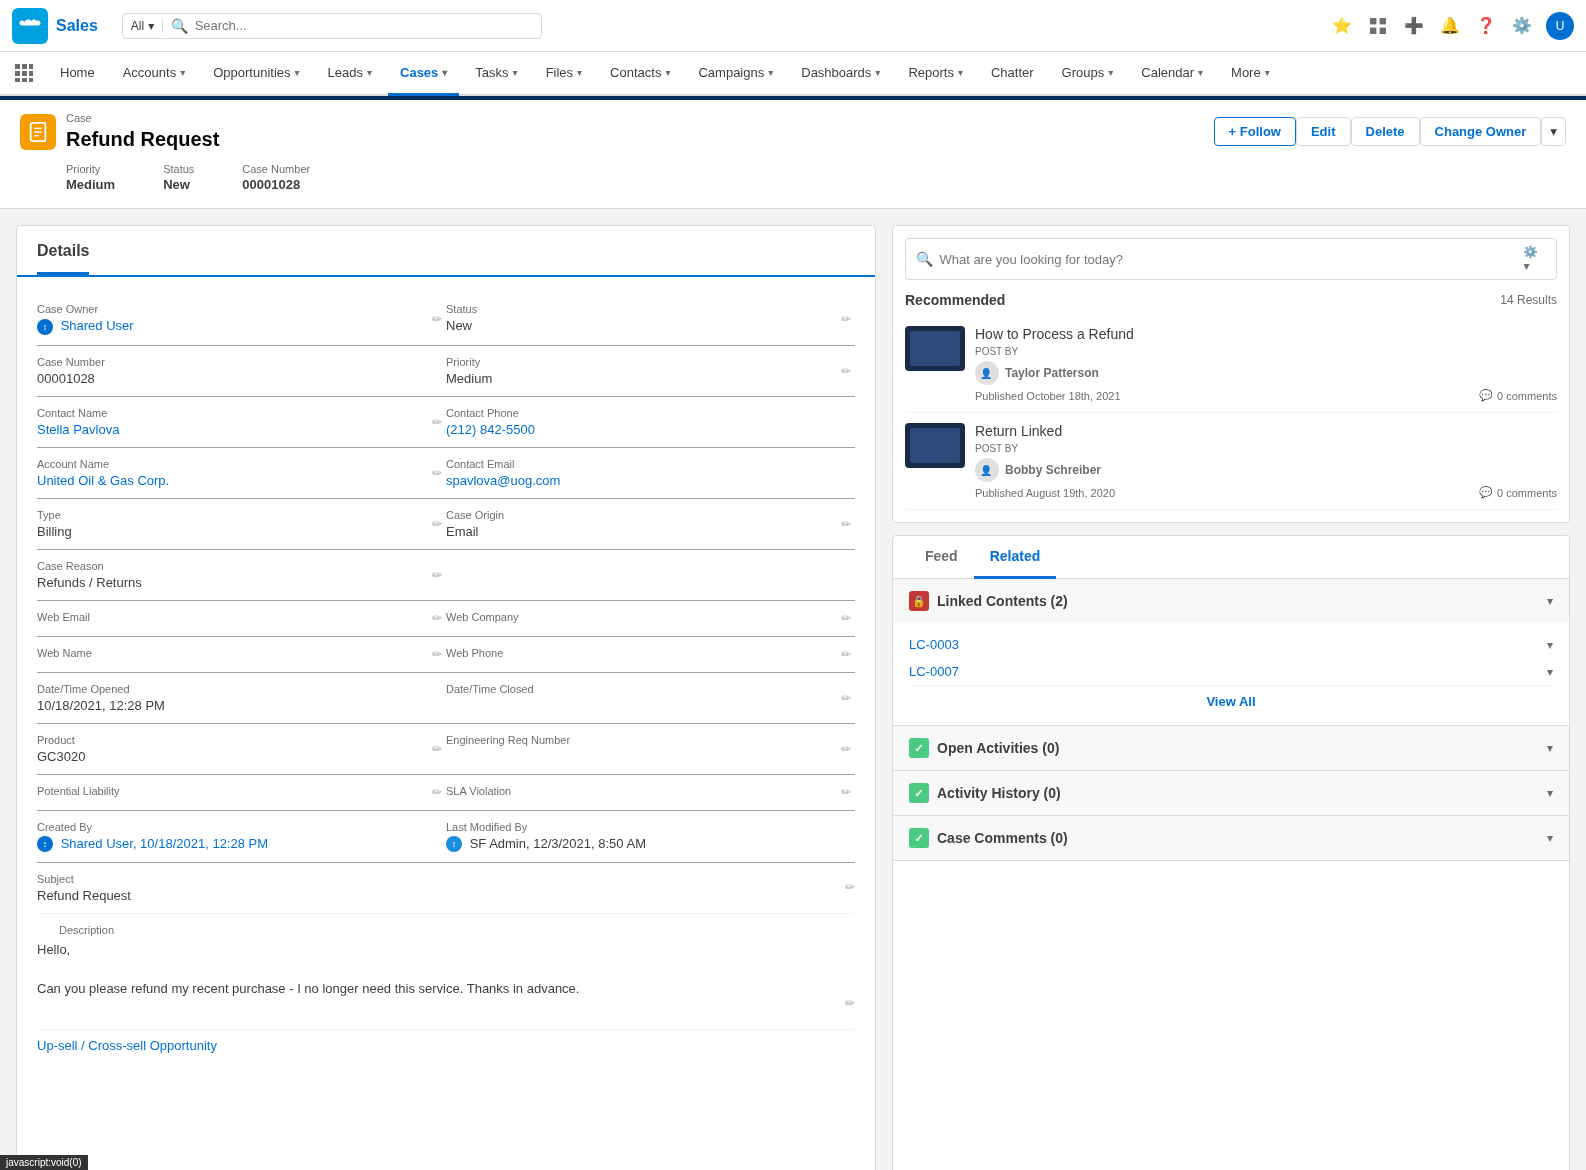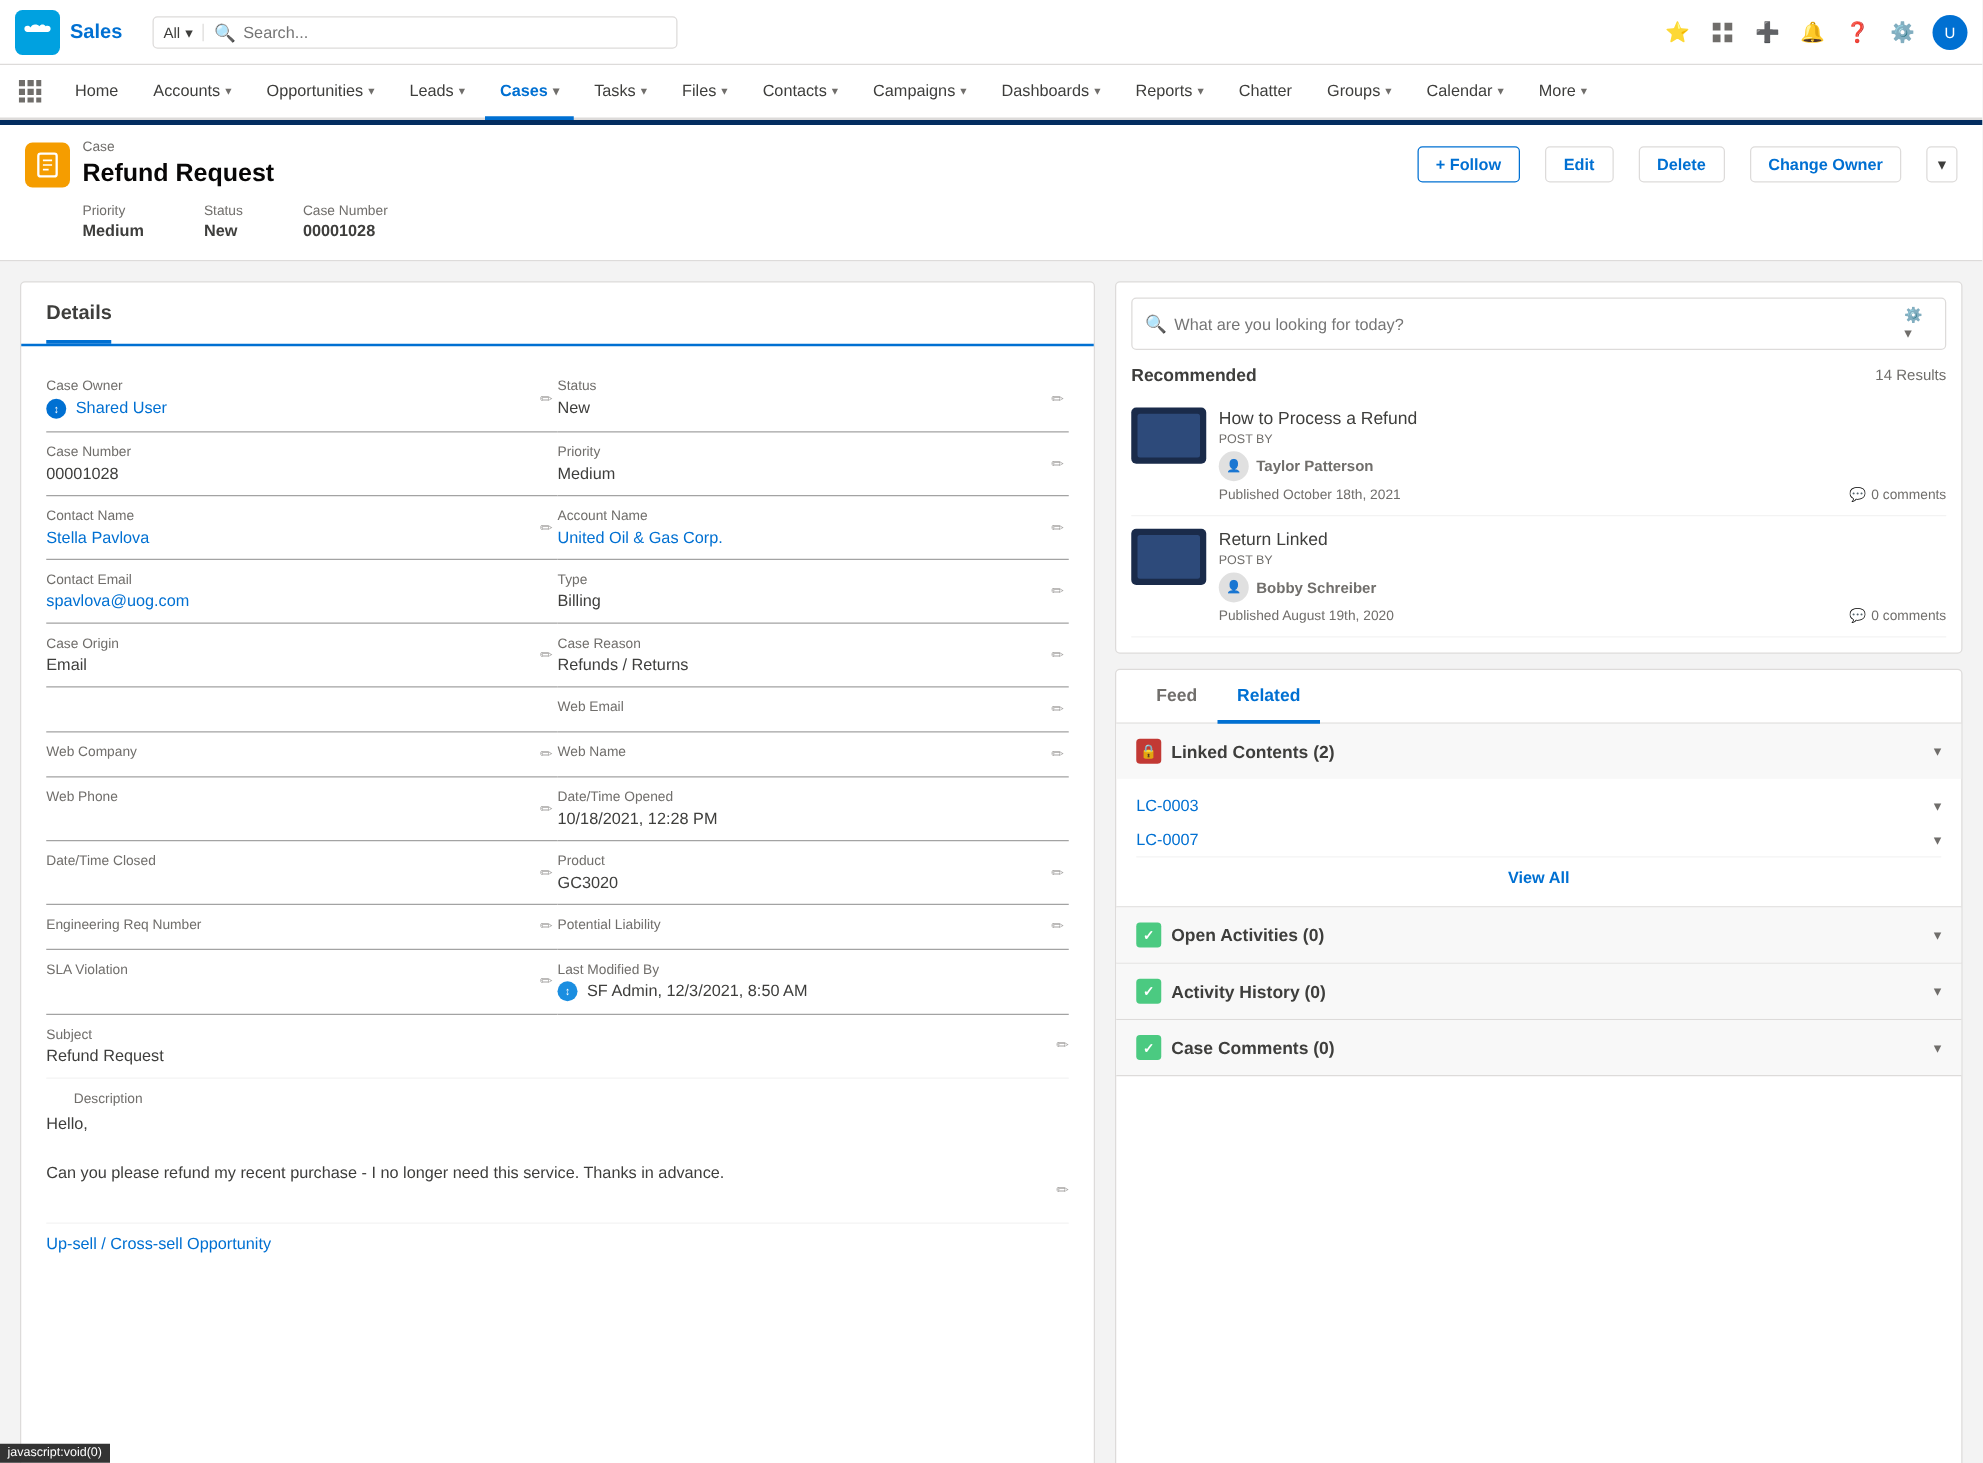--- a/index.html
+++ b/index.html
@@ -90,21 +90,21 @@
     }
     .record-icon {
       width: 36px; height: 36px; border-radius: 6px;
       background: #f59d00; display: flex; align-items: center; justify-content: center;
       color: white; font-size: 16px; margin-right: 10px; flex-shrink: 0;
     }
     .record-title {
       font-size: 20px; font-weight: 700; color: #080707;
     }
     .record-title-left { display: flex; align-items: center; }
-    .record-actions { display: flex; align-items: flex-start; gap: 20px; }
+    .record-actions { display: flex; align-items: flex-start; gap: 0; }
     .btn {
       padding: 6px 14px; border-radius: 4px; font-size: 13px; cursor: pointer;
       border: 1px solid #dddbda; background: #fff; color: #0070d2; font-weight: 600;
     }
     .btn-follow {
       background: #fff; color: #0070d2; border: 1px solid #0070d2;
       display: flex; align-items: center; gap: 4px;
     }
     .btn-dropdown {
       padding: 6px 8px; border: 1px solid #dddbda; border-radius: 4px; cursor: pointer;
@@ -514,20 +514,24 @@
           <div class="field-value">Medium</div>
           <span class="field-edit-icon">✏</span>
         </div>
 
         <div class="field-item">
           <div class="field-label">Contact Name</div>
           <div class="field-value link">Stella Pavlova</div>
           <span class="field-edit-icon">✏</span>
         </div>
 
+        <div class="field-item">
+          <div class="field-label">Contact Phone</div>
+          <div class="field-value link">(212) 842-5500</div>
+        </div>
 
         <div class="field-item">
           <div class="field-label">Account Name</div>
           <div class="field-value link">United Oil &amp; Gas Corp.</div>
           <span class="field-edit-icon">✏</span>
         </div>
 
         <div class="field-item">
           <div class="field-label">Contact Email</div>
           <div class="field-value link">spavlova@uog.com</div>
@@ -604,20 +608,27 @@
           <div class="field-value"></div>
           <span class="field-edit-icon">✏</span>
         </div>
 
         <div class="field-item">
           <div class="field-label">SLA Violation</div>
           <div class="field-value"></div>
           <span class="field-edit-icon">✏</span>
         </div>
 
+        <div class="field-item">
+          <div class="field-label">Created By</div>
+          <div class="field-value link">
+            <span class="shared-user-icon">↕</span>
+            <span>Shared User</span>, 10/18/2021, 12:28 PM
+          </div>
+        </div>
 
         <div class="field-item">
           <div class="field-label">Last Modified By</div>
           <div class="field-value">
             <span class="shared-user-icon" style="background:#1b8ee0;">↕</span>
             <span class="link">SF Admin</span>, 12/3/2021, 8:50 AM
           </div>
         </div>
 
       </div>

